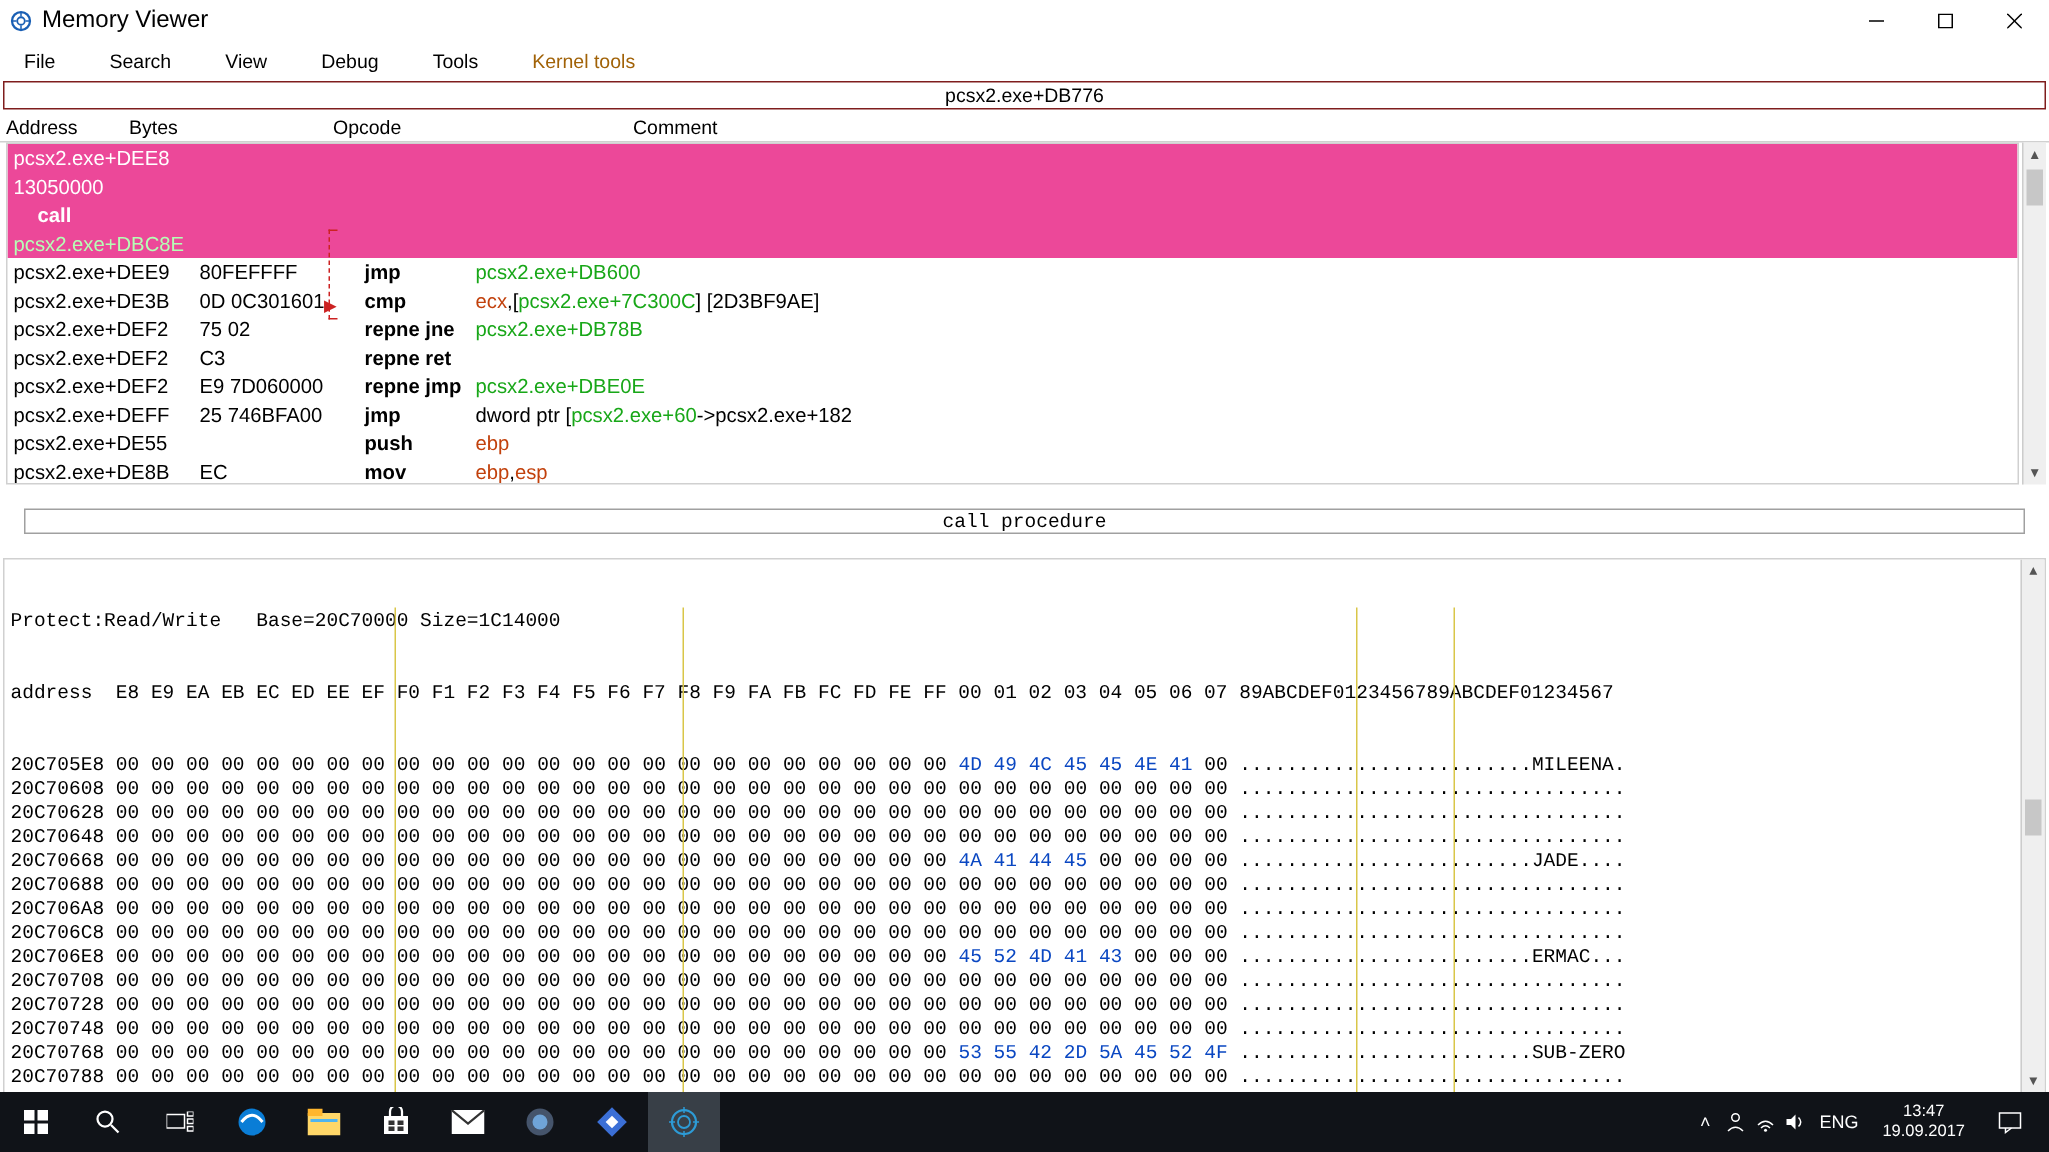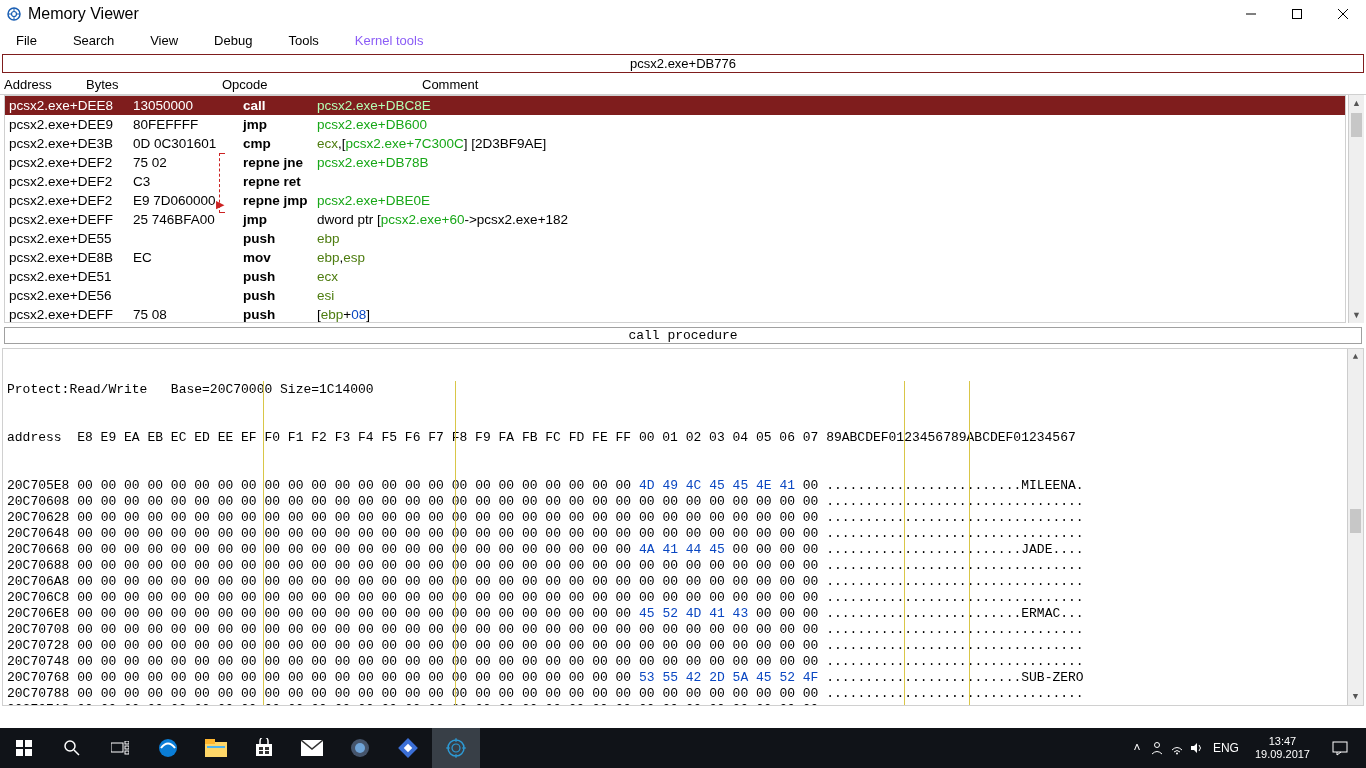--- a/index.html
+++ b/index.html
@@ -35,21 +35,21 @@
 }
 .menubar {
   height: 24px;
   display: flex;
   align-items: center;
   padding-left: 6px;
   gap: 16px;
   background: #fff;
 }
 .menubar .menu-item { padding: 2px 10px; font-size: 13px; }
-.menubar .menu-item.disabled { color: #8b5cf6; }
+.menubar .menu-item.disabled { color: #a16207; }
 
 .top-banner {
   border: 1px solid #7f1d1d;
   margin: 2px;
   text-align: center;
   font-size: 13px;
   padding: 1px 0;
   background: #fff;
 }
 .headers {
@@ -71,30 +71,30 @@
   font-size: 13.5px;
   line-height: 19px;
   border: 1px solid #d0d0d0;
   margin: 0 2px;
 }
 .disasm-pane .row {
   display: flex;
   padding: 0 4px;
   white-space: pre;
 }
-.disasm-pane .row.selected { background: #7f1d1d; color: #fff; }
+.disasm-pane .row.selected { background: #ec4899; color: #fff; flex-direction: column; }
 .disasm-pane .row.selected .mnem { color: #fff; }
 .disasm-pane .row.selected .sym  { color: #b5ffb5; }
 .ccell { display: inline-block; }
 .addr  { width: 124px; }
 .bytes { width: 94px; }
 .mnem  { width: 74px; font-weight: bold; color: #000; margin-left: 16px; }
 .args  { flex: 1; }
 .sym   { color: #18a718; }
-.reg   { color: #4d7c0f; }
+.reg   { color: #c2410c; }
 .num   { color: #0a47c2; }
 
 .jump-gutter {
   position: absolute;
   left: 214px; top: 57px;
   width: 6px; height: 60px;
   border-left: 1px dashed #c22;
   border-top: 1px dashed #c22;
   border-bottom: 1px dashed #c22;
 }
@@ -103,21 +103,21 @@
   left: 211px; top: 99px;
   color: #c22; font-size: 11px;
 }
 
 .scrollbar { width:16px; background:#efefef; border-left:1px solid #ccc; position:relative; }
 .scrollbar .arr { height:16px; display:flex; align-items:center; justify-content:center; font-size:9px; color:#555; }
 .scrollbar .thumb { position:absolute; left:2px; right:2px; height:24px; background:#c7c7c7; }
 
 .mid-banner {
   border: 1px solid #a0a0a0;
-  margin: 4px;
+  margin: 16px;
   text-align: center;
   font-family: "Courier New", monospace;
   font-size: 13px;
   padding: 0;
   background: #fff;
 }
 .hex-pane {
   height: 358px;
   margin: 0 2px 2px 2px;
   border: 1px solid #d0d0d0;

